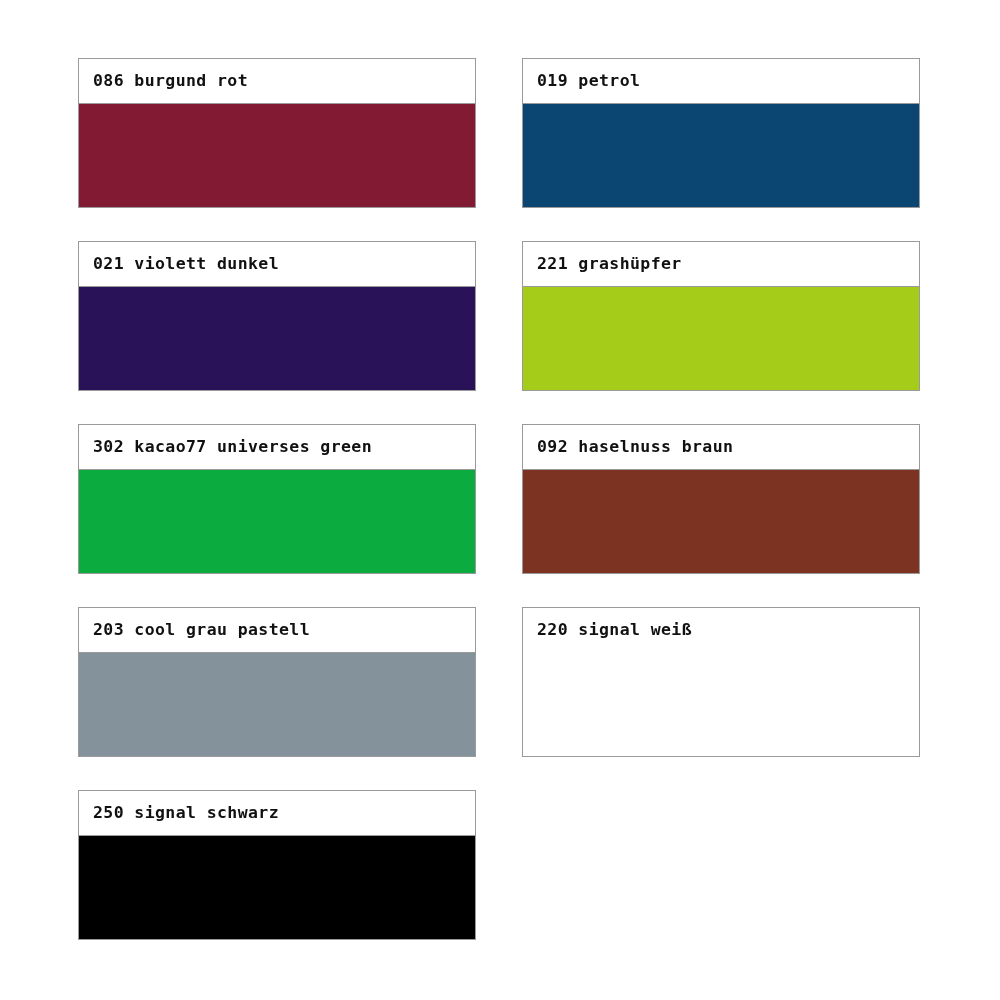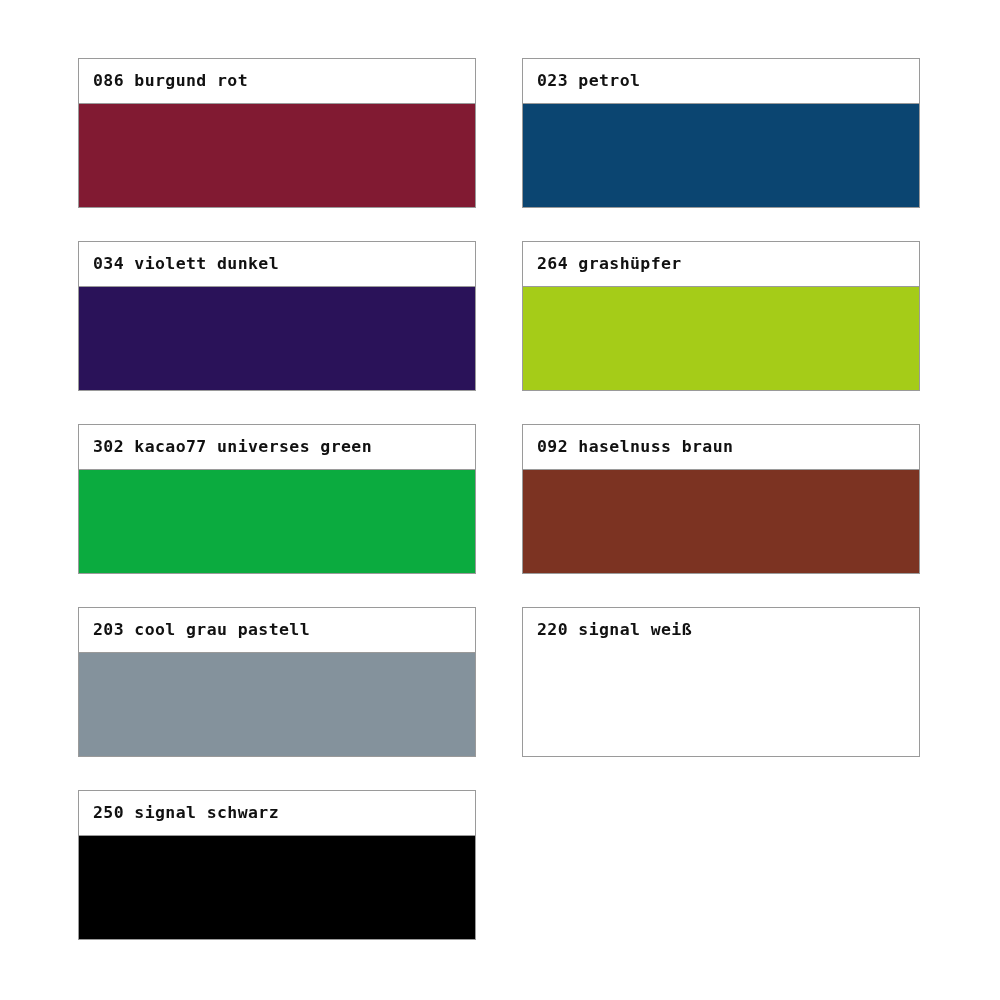--- a/index.html
+++ b/index.html
@@ -78,33 +78,33 @@
 <div class="sheet">
   <div class="swatch-grid">
       <div class="swatch-card has-fill">
         <div class="swatch-label-strip">
           <span class="swatch-label">086 burgund rot</span>
         </div>
         <div class="swatch-color" style="background: rgb(129, 26, 50);"></div>
       </div>
       <div class="swatch-card has-fill">
         <div class="swatch-label-strip">
-          <span class="swatch-label">023 petrol</span>
+          <span class="swatch-label">019 petrol</span>
         </div>
         <div class="swatch-color" style="background: rgb(11, 69, 113);"></div>
       </div>
       <div class="swatch-card has-fill">
         <div class="swatch-label-strip">
-          <span class="swatch-label">034 violett dunkel</span>
+          <span class="swatch-label">021 violett dunkel</span>
         </div>
         <div class="swatch-color" style="background: rgb(42, 18, 89);"></div>
       </div>
       <div class="swatch-card has-fill">
         <div class="swatch-label-strip">
-          <span class="swatch-label">264 grashüpfer</span>
+          <span class="swatch-label">221 grashüpfer</span>
         </div>
         <div class="swatch-color" style="background: rgb(165, 204, 24);"></div>
       </div>
       <div class="swatch-card has-fill">
         <div class="swatch-label-strip">
           <span class="swatch-label">302 kacao77 universes green</span>
         </div>
         <div class="swatch-color" style="background: rgb(11, 171, 63);"></div>
       </div>
       <div class="swatch-card has-fill">

